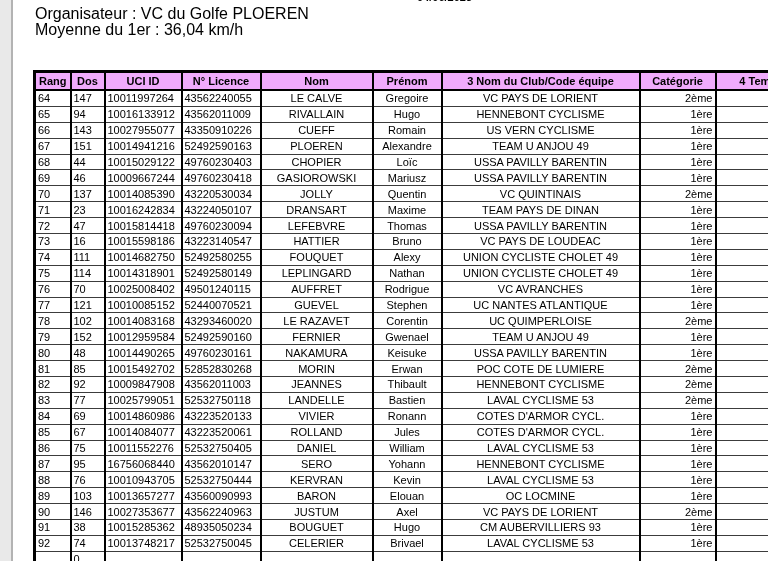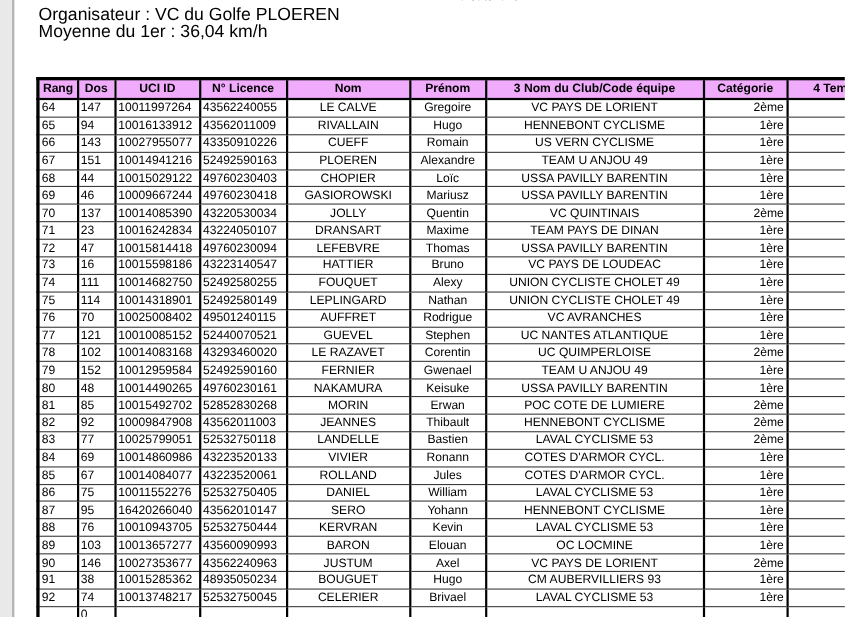--- a/index.html
+++ b/index.html
@@ -375,21 +375,21 @@
         <td class="c3">52532750405</td>
         <td class="c4">DANIEL</td>
         <td class="c5">William</td>
         <td class="c6">LAVAL CYCLISME 53</td>
         <td class="c7">1ère</td>
         <td class="c8">4:36:</td>
       </tr>
       <tr>
         <td class="c0">87</td>
         <td class="c1">95</td>
-        <td class="c2">16420266040</td>
+        <td class="c2">16756068440</td>
         <td class="c3">43562010147</td>
         <td class="c4">SERO</td>
         <td class="c5">Yohann</td>
         <td class="c6">HENNEBONT CYCLISME</td>
         <td class="c7">1ère</td>
         <td class="c8">4:36:</td>
       </tr>
       <tr>
         <td class="c0">88</td>
         <td class="c1">76</td>

